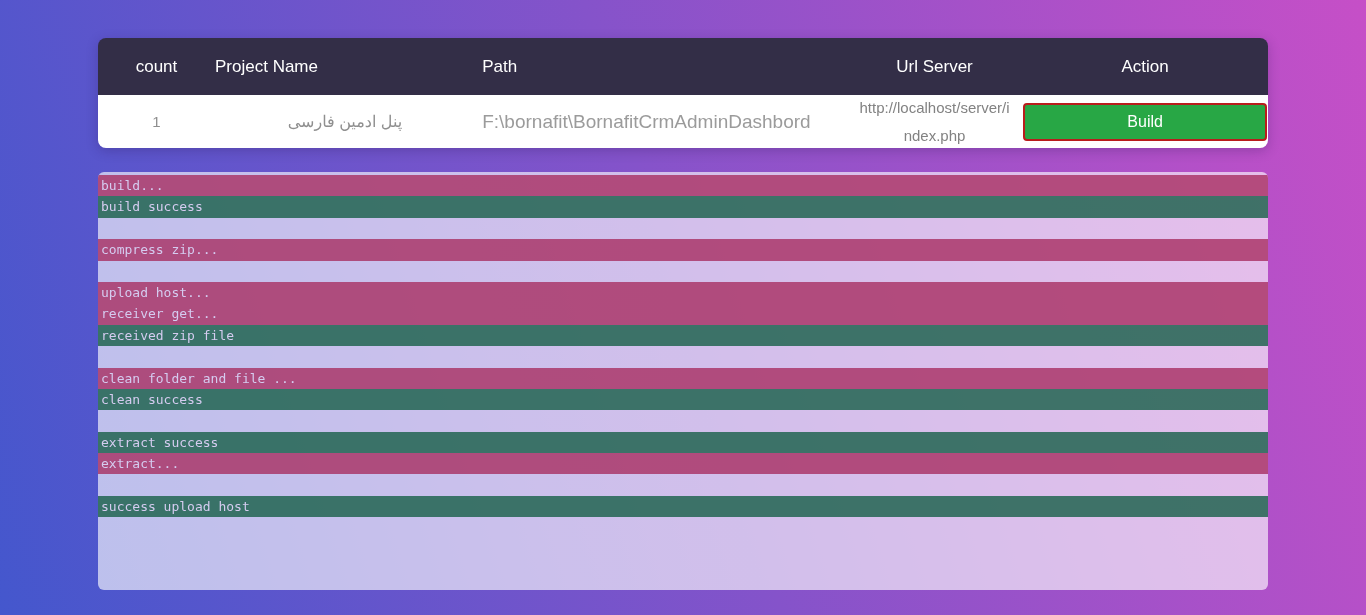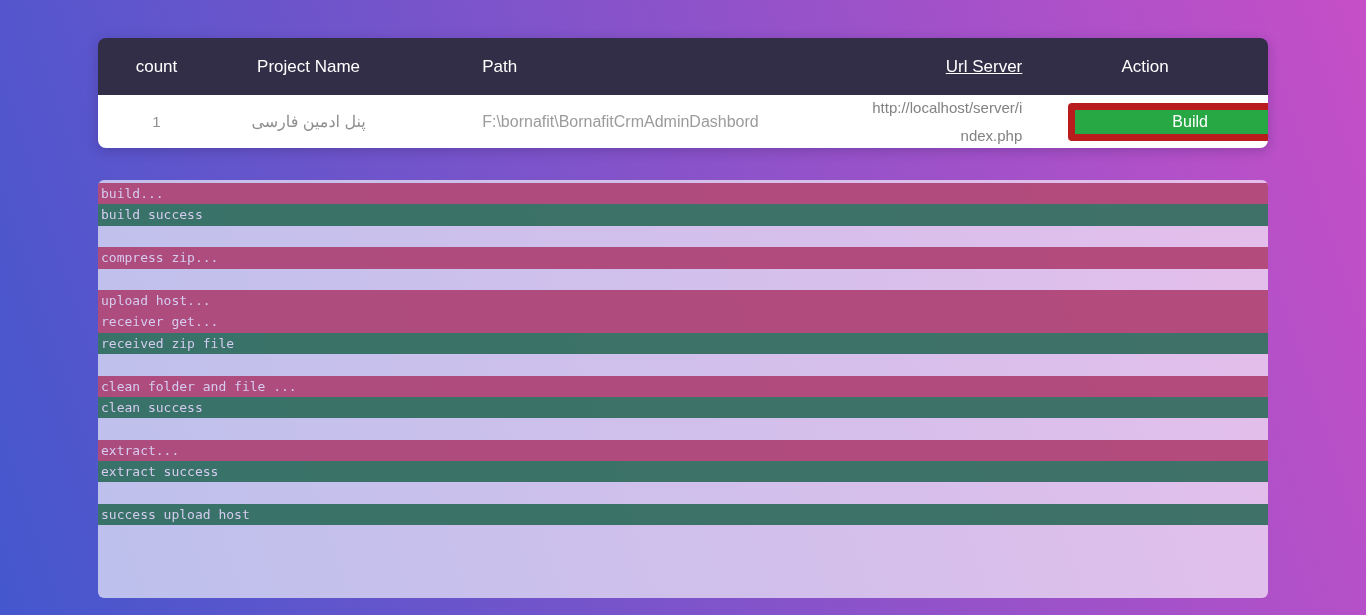--- a/index.html
+++ b/index.html
@@ -33,52 +33,51 @@
     color: #ffffff;
     font-size: 17px;
   }
   .trow {
     display: flex;
     align-items: center;
     height: 53px;
     background: #ffffff;
   }
   .col-count   { width: 10%; text-align: center; }
-  .col-project { width: 16%; text-align: center; }
+  .col-project { width: 16%; }
   .col-path    { width: 38%; text-align: left; padding-left: 80px; box-sizing: border-box; }
-  .col-url     { width: 15%; text-align: right; text-decoration: underline; }
+  .col-url     { width: 15%; text-align: center; }
   .col-action  { width: 21%; text-align: center; padding: 0 1px; box-sizing: border-box; }
 
   .cell-count   { color: #8f8f8f; font-size: 15px; }
   .cell-project { color: #8f8f8f; font-size: 16px; direction: rtl; }
-  .cell-path    { color: #9b9b9b; font-size: 16px; }
+  .cell-path    { color: #9b9b9b; font-size: 19px; }
   .cell-url     { color: #828282; font-size: 15px; line-height: 28px; }
   .cell-url .url-text {
     display: inline-block;
     max-width: 158px;
     word-break: break-all;
     vertical-align: middle;
   }
   .build-btn {
     display: block;
     width: 100%;
     height: 38px;
     background: #28a745;
-    border: 7px solid #b91c1c;
+    border: 2px solid #b91c1c;
     border-radius: 4px;
     color: #ffffff;
     font-size: 16px;
     font-family: "Liberation Sans", sans-serif;
     cursor: pointer;
-    margin-left: 45px;
   }
 
   
   .log-panel {
-    margin-top: 32px;
+    margin-top: 24px;
     height: 418px;
     box-sizing: border-box;
     padding-top: 3px;
     background: rgba(255, 255, 255, 0.63);
     border-radius: 6px;
     overflow: hidden;
   }
   .log-line {
     height: 21.4px;
     line-height: 21.4px;
@@ -124,19 +123,19 @@
       <div class="log-line blank"> </div>
       <div class="log-line progress">compress zip...</div>
       <div class="log-line blank"> </div>
       <div class="log-line progress">upload host...</div>
       <div class="log-line progress">receiver get...</div>
       <div class="log-line success">received zip file</div>
       <div class="log-line blank"> </div>
       <div class="log-line progress">clean folder and file ...</div>
       <div class="log-line success">clean success</div>
       <div class="log-line blank"> </div>
+      <div class="log-line success">extract success</div>
       <div class="log-line progress">extract...</div>
-      <div class="log-line success">extract success</div>
       <div class="log-line blank"> </div>
       <div class="log-line success">success upload host</div>
     </div>
 
 </div>
 
 </body></html>

